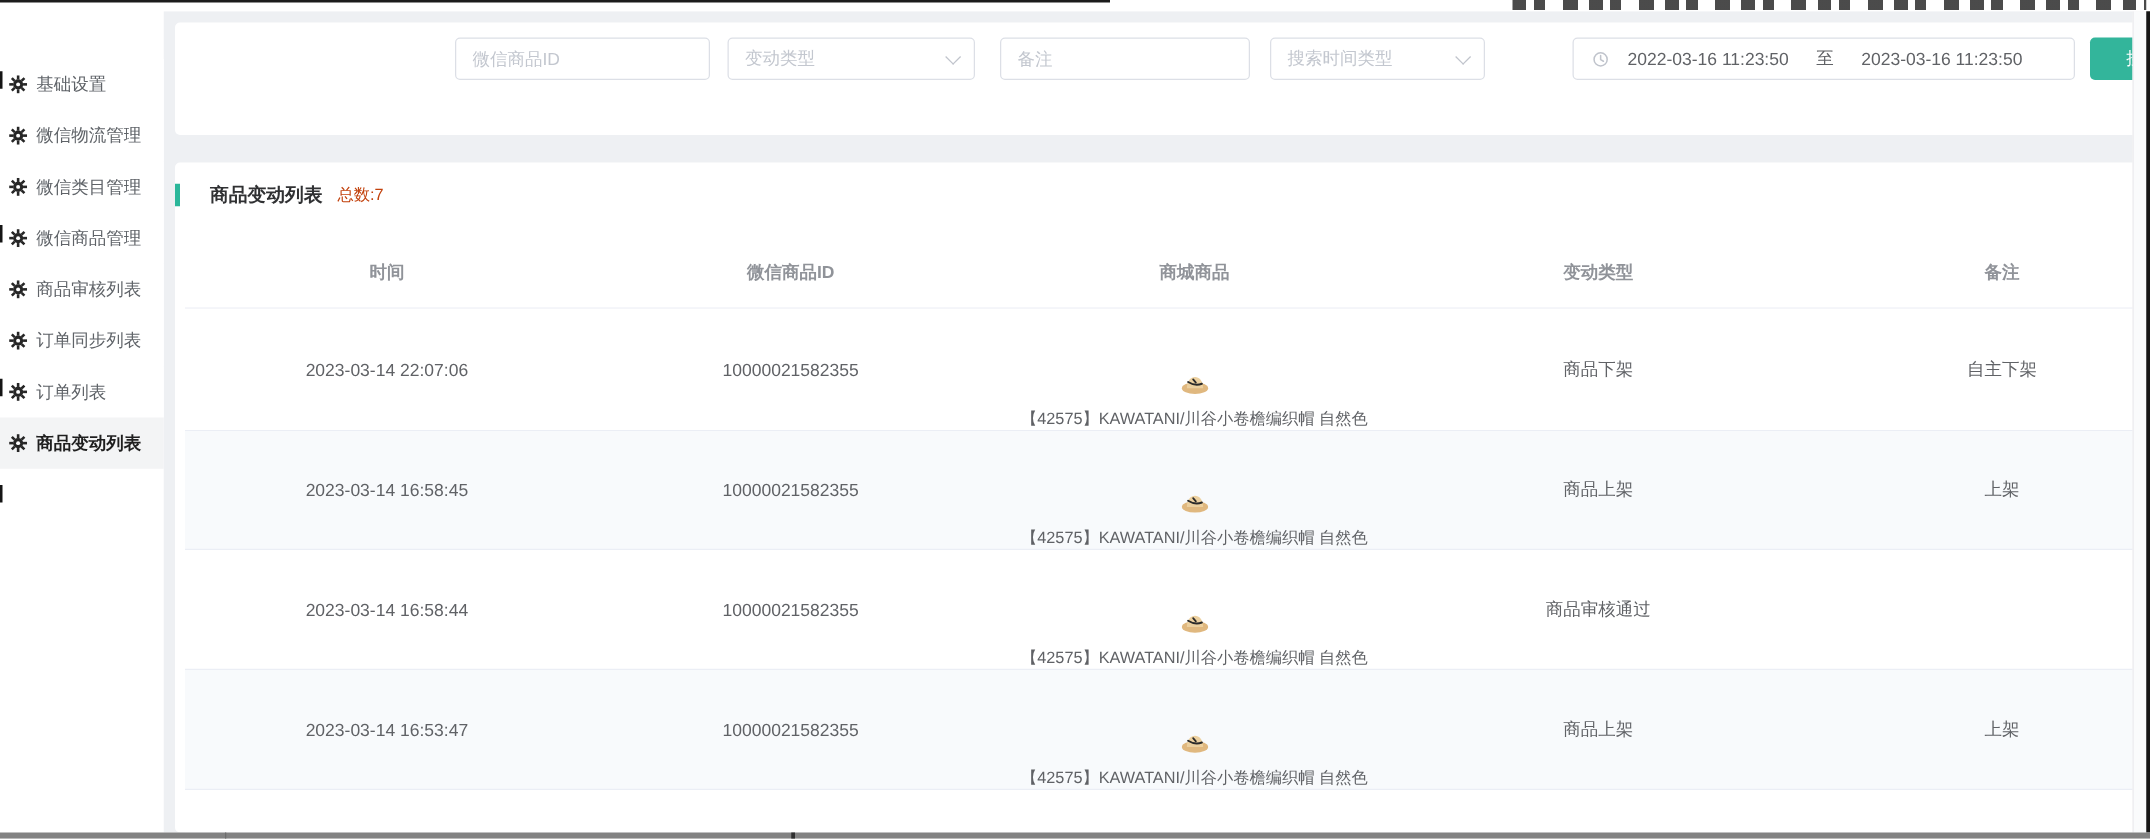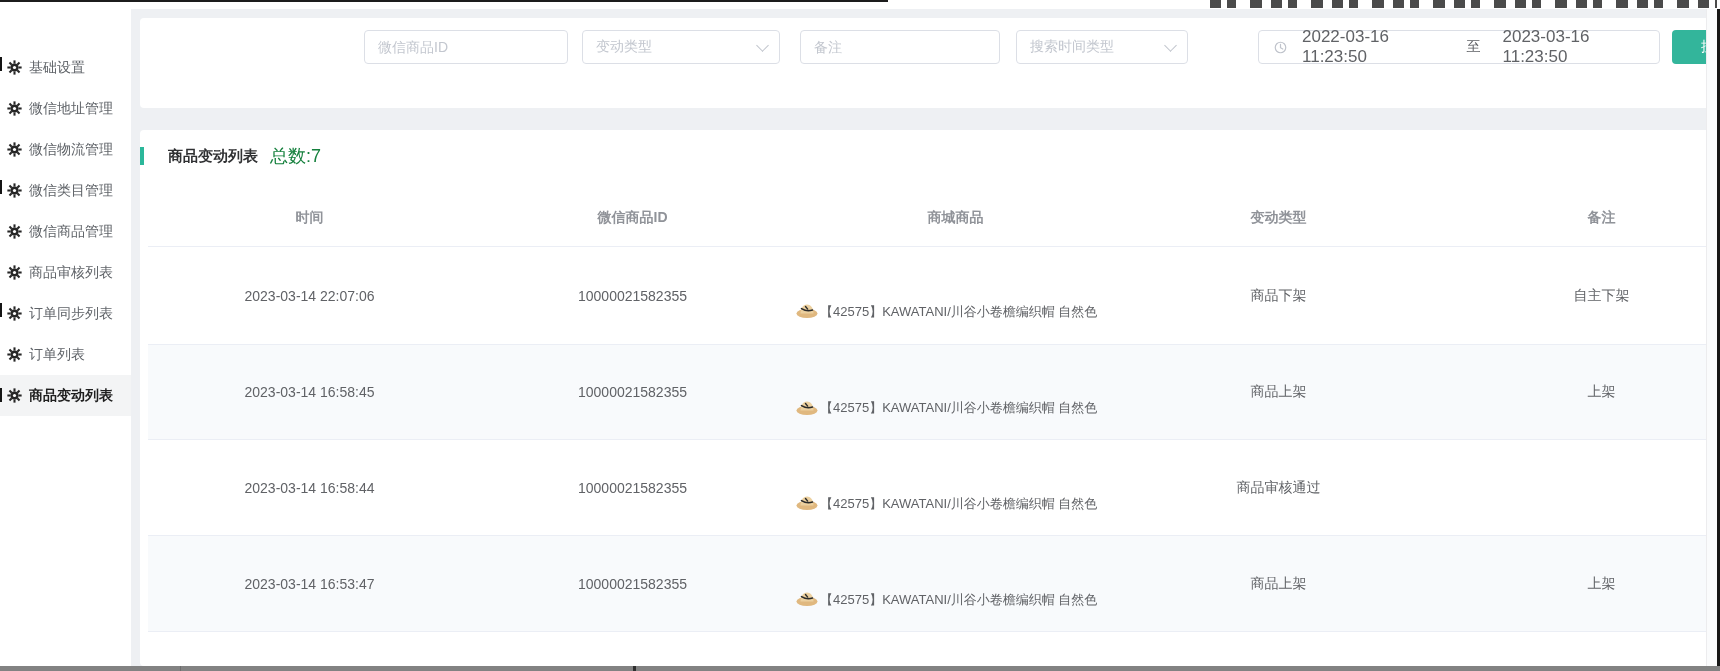--- a/index.html
+++ b/index.html
@@ -40,41 +40,41 @@
   .fld{position:absolute;top:12px;height:34px;box-sizing:border-box;border:1px solid #dcdfe6;border-radius:4px;background:#fff;}
   .fld input{width:100%;height:100%;border:none;outline:none;background:transparent;padding:0 13px;box-sizing:border-box;
     font-size:14px;color:#606266;font-family:inherit;}
   .fld input::placeholder{color:#c3c7cf;opacity:1;}
   .sel{display:flex;align-items:center;justify-content:space-between;padding:0 12px 0 13px;cursor:pointer;}
   .sel .ph{font-size:14px;color:#c3c7cf;}
   .chev{width:8px;height:8px;border-right:1.4px solid #c0c4cc;border-bottom:1.4px solid #c0c4cc;
     transform:rotate(45deg);margin-top:-4px;flex:none;}
   .daterange{display:flex;align-items:center;padding:0 14px;cursor:pointer;}
   .daterange .clock{width:15px;height:15px;margin-right:14px;flex:none;}
-  .daterange .dtxt{font-size:17px;color:#606266;}
+  .daterange .dtxt{font-size:14px;color:#606266;}
   .daterange .sep{font-size:14px;color:#606266;margin:0 22px;}
   .search-btn{position:absolute;left:1532px;top:12px;width:86px;height:34px;border:none;border-radius:4px;
     background:#33b59b;color:#ffffff;font-size:14px;cursor:pointer;font-family:inherit;}
 
   
   .panel-head{position:absolute;left:0;top:16px;height:20px;display:flex;align-items:center;}
   .accent-bar{width:4px;height:18px;background:#2bb79a;margin-right:24px;flex:none;}
   .panel-title{font-size:15px;font-weight:bold;color:#303133;}
-  .panel-total{font-size:18px;color:#15803d;margin-left:12px;}
+  .panel-total{font-size:13px;color:#c2410c;margin-left:12px;}
 
   
   .table-wrap{position:absolute;left:8px;top:60px;width:1615px;}
   .thead{display:flex;height:57px;border-bottom:1px solid #ebeef5;box-sizing:border-box;}
   .th{width:323px;flex:none;display:flex;align-items:center;justify-content:center;
     font-size:14px;font-weight:bold;color:#909399;}
   .trow{display:flex;border-bottom:1px solid #ebeef5;box-sizing:border-box;background:#fff;}
   .trow.stripe{background:#f8fafc;}
   .td{width:323px;flex:none;display:flex;align-items:center;justify-content:center;
     font-size:14px;color:#606266;text-align:center;}
-  .td.product{flex-direction:row;justify-content:flex-start;padding-top:23px;box-sizing:border-box;}
+  .td.product{flex-direction:column;justify-content:flex-end;padding-top:23px;box-sizing:border-box;}
   .trow.partial .td.product{padding-top:13px;}
   .prod-name{margin-top:9px;font-size:13px;color:#606266;white-space:nowrap;}
   .hat{width:26px;height:26px;flex:none;}
 </style>
 </head>
 <body>
 
 <svg width="0" height="0" style="position:absolute">
   <defs>
     <g id="gear-shape">
@@ -109,26 +109,20 @@
       <div class="side-item">
         <svg class="gear" viewBox="0 0 16 16">
           <use href="#gear-shape"></use>
         </svg>
         <span>基础设置</span>
       </div>
       <div class="side-item">
         <svg class="gear" viewBox="0 0 16 16">
           <use href="#gear-shape"></use>
         </svg>
-        <span>微信地址管理</span>
-      </div>
-      <div class="side-item">
-        <svg class="gear" viewBox="0 0 16 16">
-          <use href="#gear-shape"></use>
-        </svg>
         <span>微信物流管理</span>
       </div>
       <div class="side-item">
         <svg class="gear" viewBox="0 0 16 16">
           <use href="#gear-shape"></use>
         </svg>
         <span>微信类目管理</span>
       </div>
       <div class="side-item">
         <svg class="gear" viewBox="0 0 16 16">

